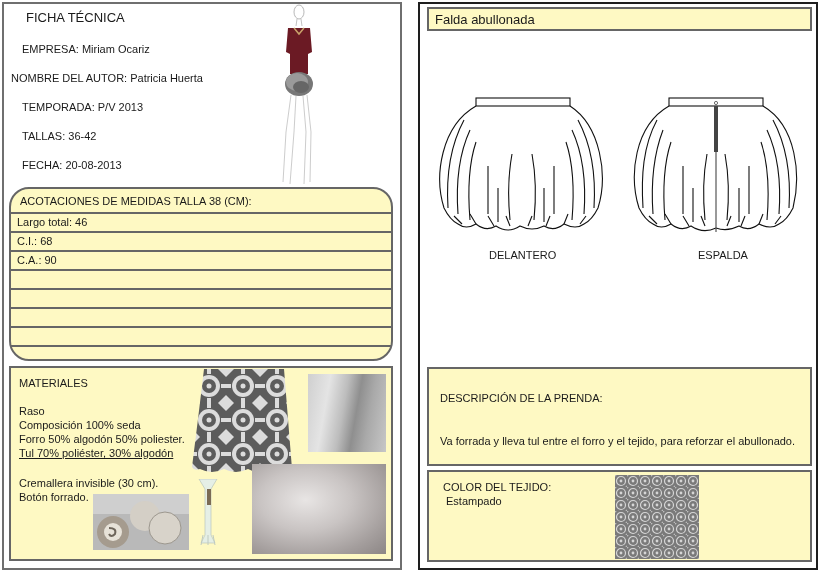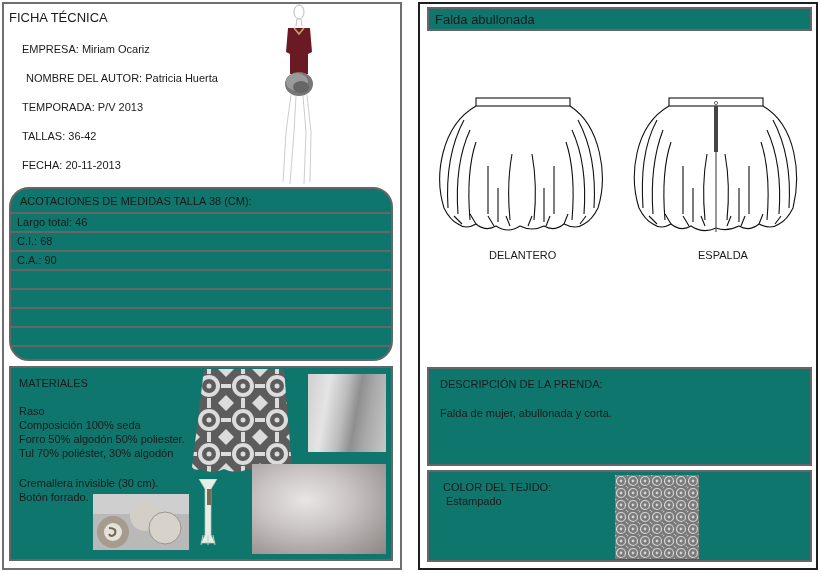--- a/index.html
+++ b/index.html
@@ -1,37 +1,37 @@
 <!DOCTYPE html>
 <html><head>
 <meta charset="utf-8">
 <style>
   * { box-sizing: border-box; margin: 0; padding: 0; }
   html, body { width: 820px; height: 574px; background: #ffffff; overflow: hidden; }
   body { position: relative; font-family: "Liberation Sans", "DejaVu Sans", sans-serif; color: #1a1a1a; }
   .abs { position: absolute; }
   .panel { position: absolute; border: 2px solid #777; background: #fff; }
-  .box { position: absolute; border: 2px solid #666; background: #0f766e; }
+  .box { position: absolute; border: 2px solid #666; background: #fef9c3; }
   .txt { position: absolute; white-space: nowrap; font-size: 11px; line-height: 13px; }
   .title { font-size: 13px; }
   .row { position: absolute; left: 0; right: 0; border-top: 2px solid #666; height: 19px; font-size: 11px; line-height: 17px; padding-left: 6px; }
   .img { position: absolute; overflow: hidden; }
 </style>
 </head>
 <body>
 
 <div class="panel" style="left:2px; top:2px; width:400px; height:568px; border-color:#6f6f6f;">
 </div>
 
-<div class="txt title" style="left:9px; top:11px;">FICHA TÉCNICA</div>
+<div class="txt title" style="left:26px; top:11px;">FICHA TÉCNICA</div>
 <div class="txt" style="left:22px; top:43px;">EMPRESA: Miriam Ocariz</div>
-<div class="txt" style="left:26px; top:72px;text-align:center;">NOMBRE DEL AUTOR: Patricia Huerta</div>
+<div class="txt" style="left:11px; top:72px;text-align:center;">NOMBRE DEL AUTOR: Patricia Huerta</div>
 <div class="txt" style="left:22px; top:101px;">TEMPORADA:  P/V 2013</div>
 <div class="txt" style="left:22px; top:130px;">TALLAS: 36-42</div>
-<div class="txt" style="left:22px; top:159px;">FECHA: 20-11-2013</div>
+<div class="txt" style="left:22px; top:159px;">FECHA: 20-08-2013</div>
 
 <svg class="abs" style="left:262px; top:2px;" width="70" height="184" viewBox="0 0 70 184">
 
   <ellipse cx="37" cy="10" rx="5" ry="7" fill="none" stroke="#999" stroke-width="0.7"></ellipse>
   <line x1="35" y1="17" x2="34" y2="24" stroke="#999" stroke-width="0.6"></line>
   <line x1="39" y1="17" x2="40" y2="24" stroke="#999" stroke-width="0.6"></line>
 
   <path d="M26 26 L48 26 L50 50 L46 52 L46 72 L28 72 L28 52 L24 50 Z" fill="#6b1a24"></path>
   <path d="M32 26 L37 32 L42 26" fill="none" stroke="#c9a36a" stroke-width="1.5"></path>
 
@@ -55,21 +55,21 @@
   <div class="row" style="top:118px;"></div>
   <div class="row" style="top:137px;"></div>
   <div class="row" style="top:156px; height:16px;"></div>
 </div>
 
 <div class="box" style="left:9px; top:366px; width:384px; height:195px;">
   <div class="txt" style="left:8px; top:9px;">MATERIALES</div>
   <div class="txt" style="left:8px; top:37px;">Raso</div>
   <div class="txt" style="left:8px; top:51px;">Composición 100% seda</div>
   <div class="txt" style="left:8px; top:65px;">Forro 50% algodón 50% poliester.</div>
-  <div class="txt" style="left:8px; top:79px;">Tul 70% poliéster, 30% algodón</div>
+  <div class="txt" style="left:8px; top:79px;text-decoration:underline;">Tul 70% poliéster, 30% algodón</div>
   <div class="txt" style="left:8px; top:109px;">Cremallera invisible (30 cm).</div>
   <div class="txt" style="left:8px; top:123px;">Botón forrado.</div>
 </div>
 
 <svg class="abs" style="left:192px; top:369px;" width="102" height="104" viewBox="0 0 102 104">
   <defs>
     <pattern id="tile" width="34" height="34" patternUnits="userSpaceOnUse">
       <rect width="34" height="34" fill="#5c5c5c"></rect>
       <circle cx="17" cy="17" r="11" fill="#dcdcdc"></circle>
       <circle cx="17" cy="17" r="7" fill="#5c5c5c"></circle>
@@ -152,22 +152,22 @@
     <path d="M136 34 C 148 60, 150 90, 148 118"></path>
     <path d="M142 24 C 156 50, 160 80, 158 112"></path>
     <path d="M18 120 L 26 128 M 34 118 L 40 128 M 52 120 L 58 130 M 70 120 L 74 130 M 100 120 L 96 130 M 114 120 L 110 130 M 132 118 L 128 128 M 150 120 L 144 128"></path>
   </g>
   <rect x="83" y="10" width="4" height="46" fill="#444"></rect>
   <circle cx="85" cy="7" r="1.6" fill="none" stroke="#333" stroke-width="0.7"></circle>
 </svg>
 <div class="txt" style="left:698px; top:249px;">ESPALDA</div>
 
 <div class="box" style="left:427px; top:367px; width:385px; height:99px;">
-  <div class="txt" style="left:11px; top:9px;text-align:right;">DESCRIPCIÓN DE LA PRENDA:</div>
-  <div class="txt" style="left:11px; top:38px;">Falda de mujer, abullonada y corta.</div>
+  <div class="txt" style="left:11px; top:23px;text-align:right;">DESCRIPCIÓN DE LA PRENDA:</div>
+  <div class="txt" style="left:11px; top:66px;">Va forrada y lleva tul entre el forro y el tejido, para reforzar el abullonado.</div>
 </div>
 
 <div class="box" style="left:427px; top:470px; width:385px; height:92px;">
   <div class="txt" style="left:14px; top:9px;">COLOR DEL TEJIDO:</div>
   <div class="txt" style="left:17px; top:23px;">Estampado</div>
 </div>
 <svg class="abs" style="left:615px; top:475px;" width="84" height="84" viewBox="0 0 84 84">
   <defs>
     <pattern id="mini" width="12" height="12" patternUnits="userSpaceOnUse">
       <rect width="12" height="12" fill="#7a7a7a"></rect>

